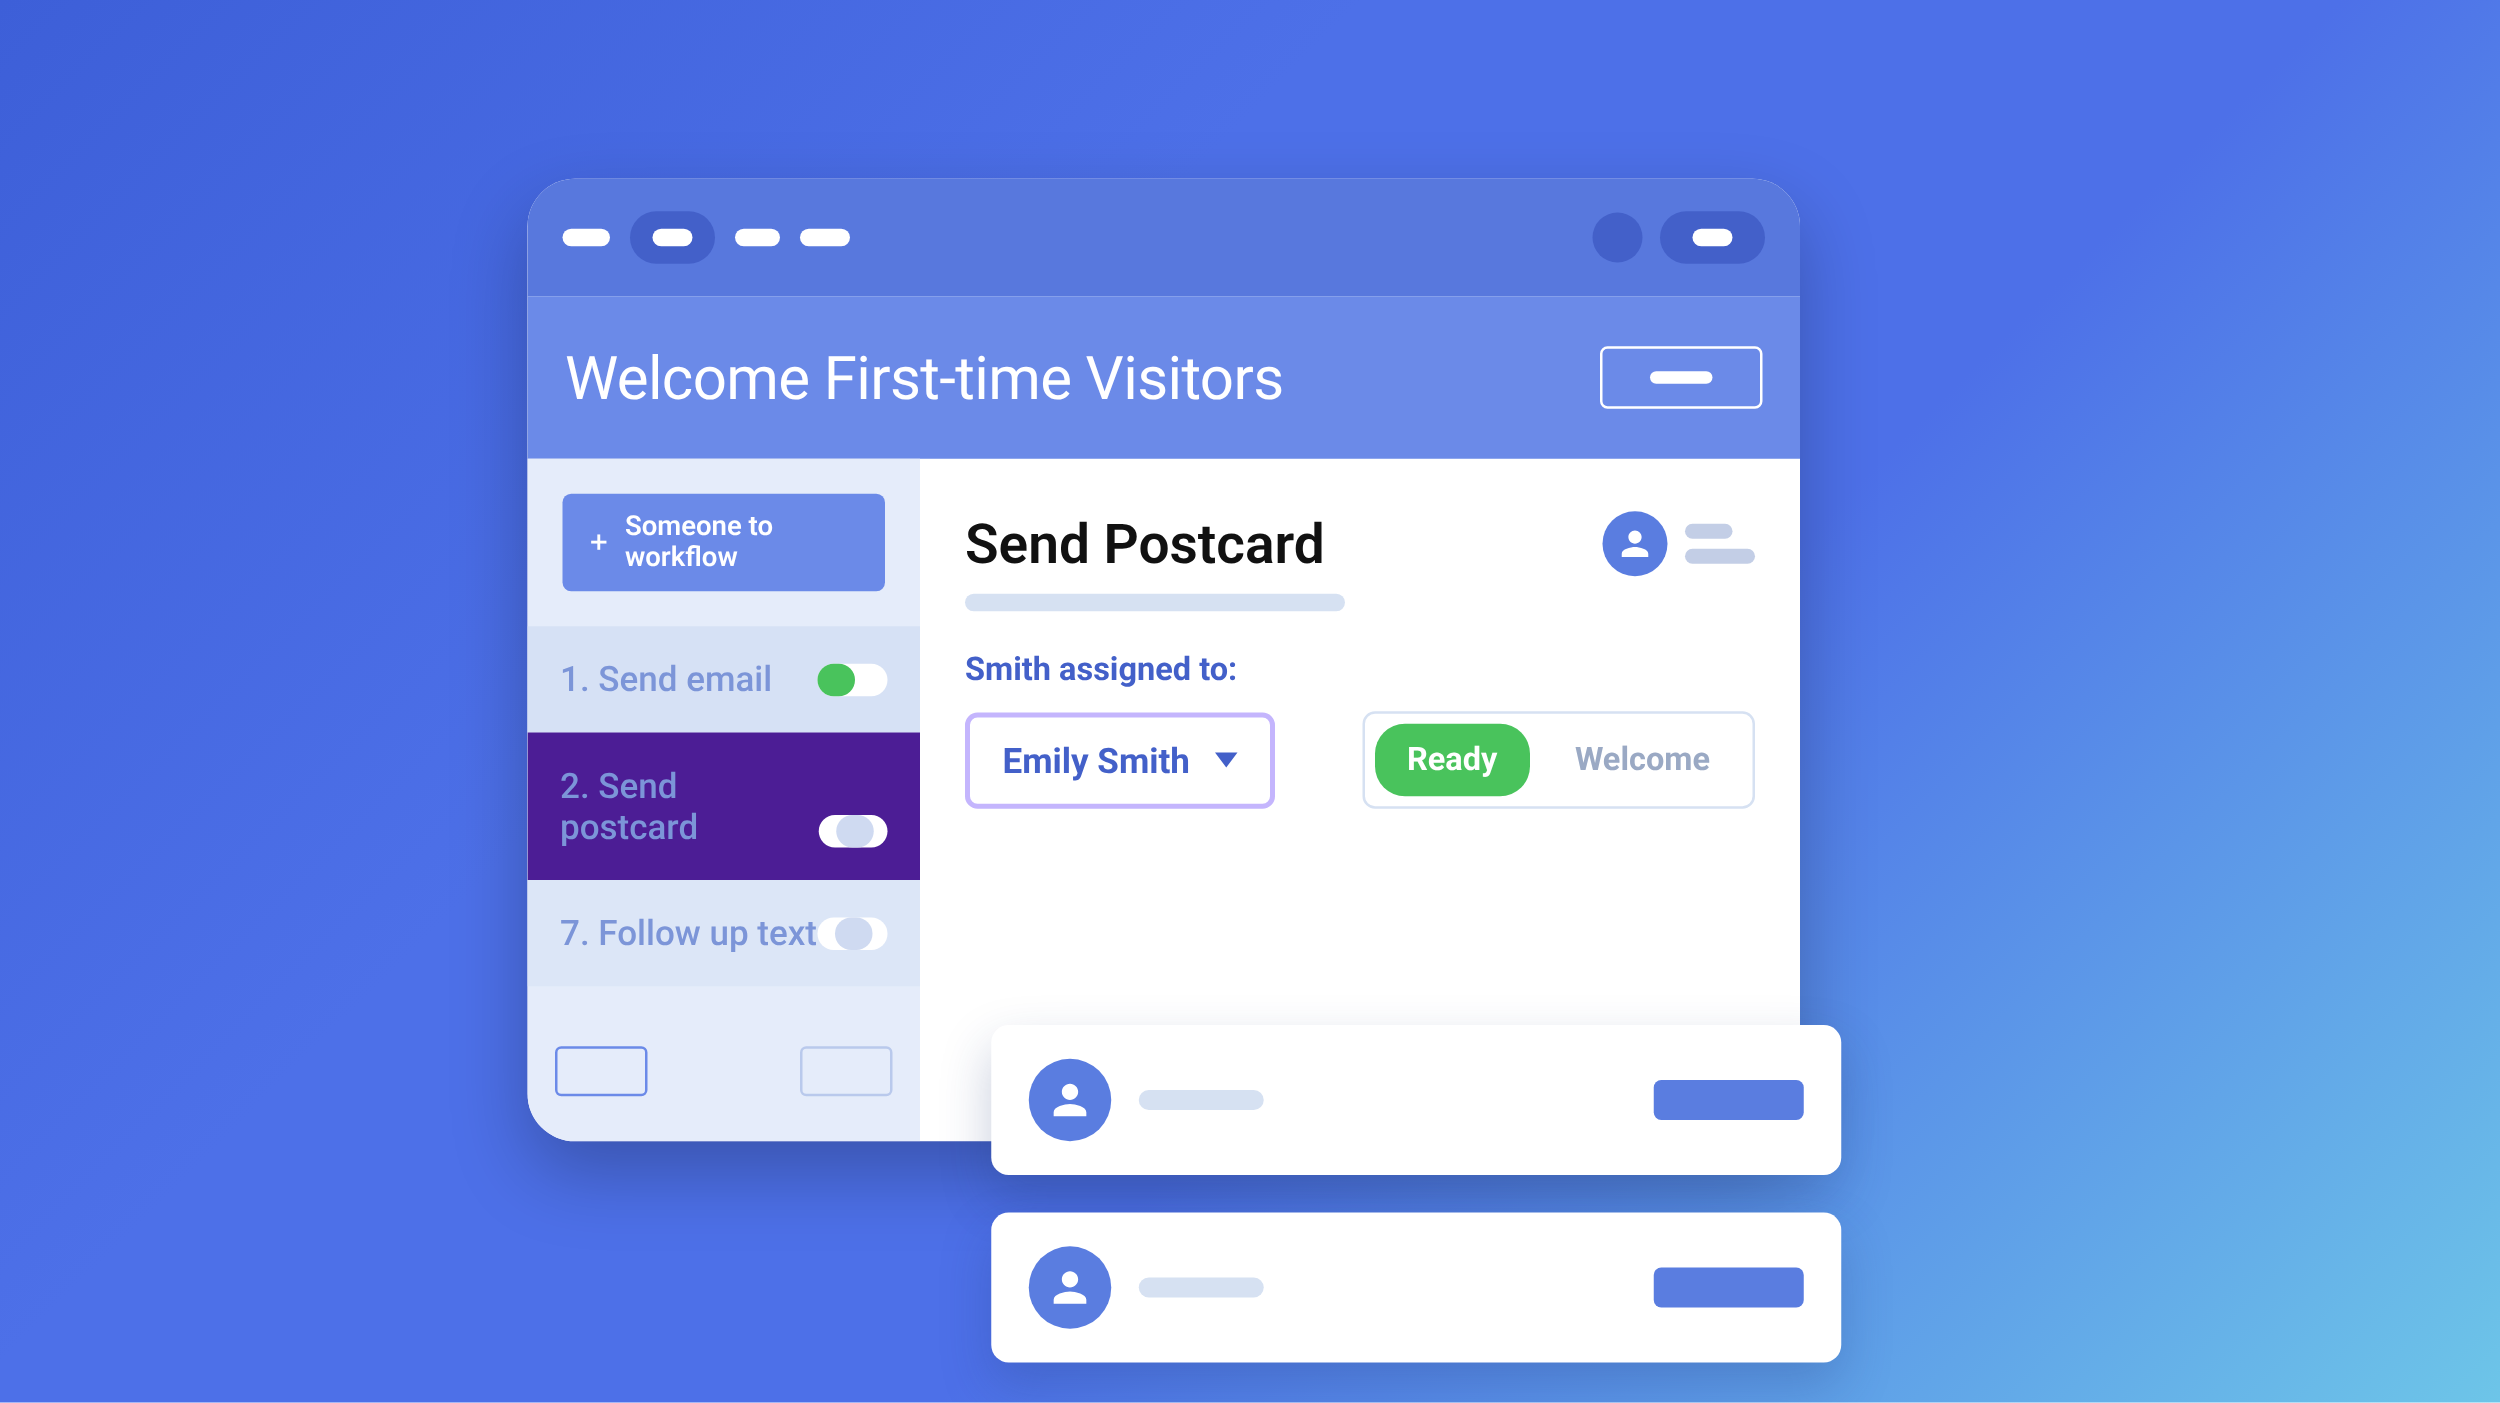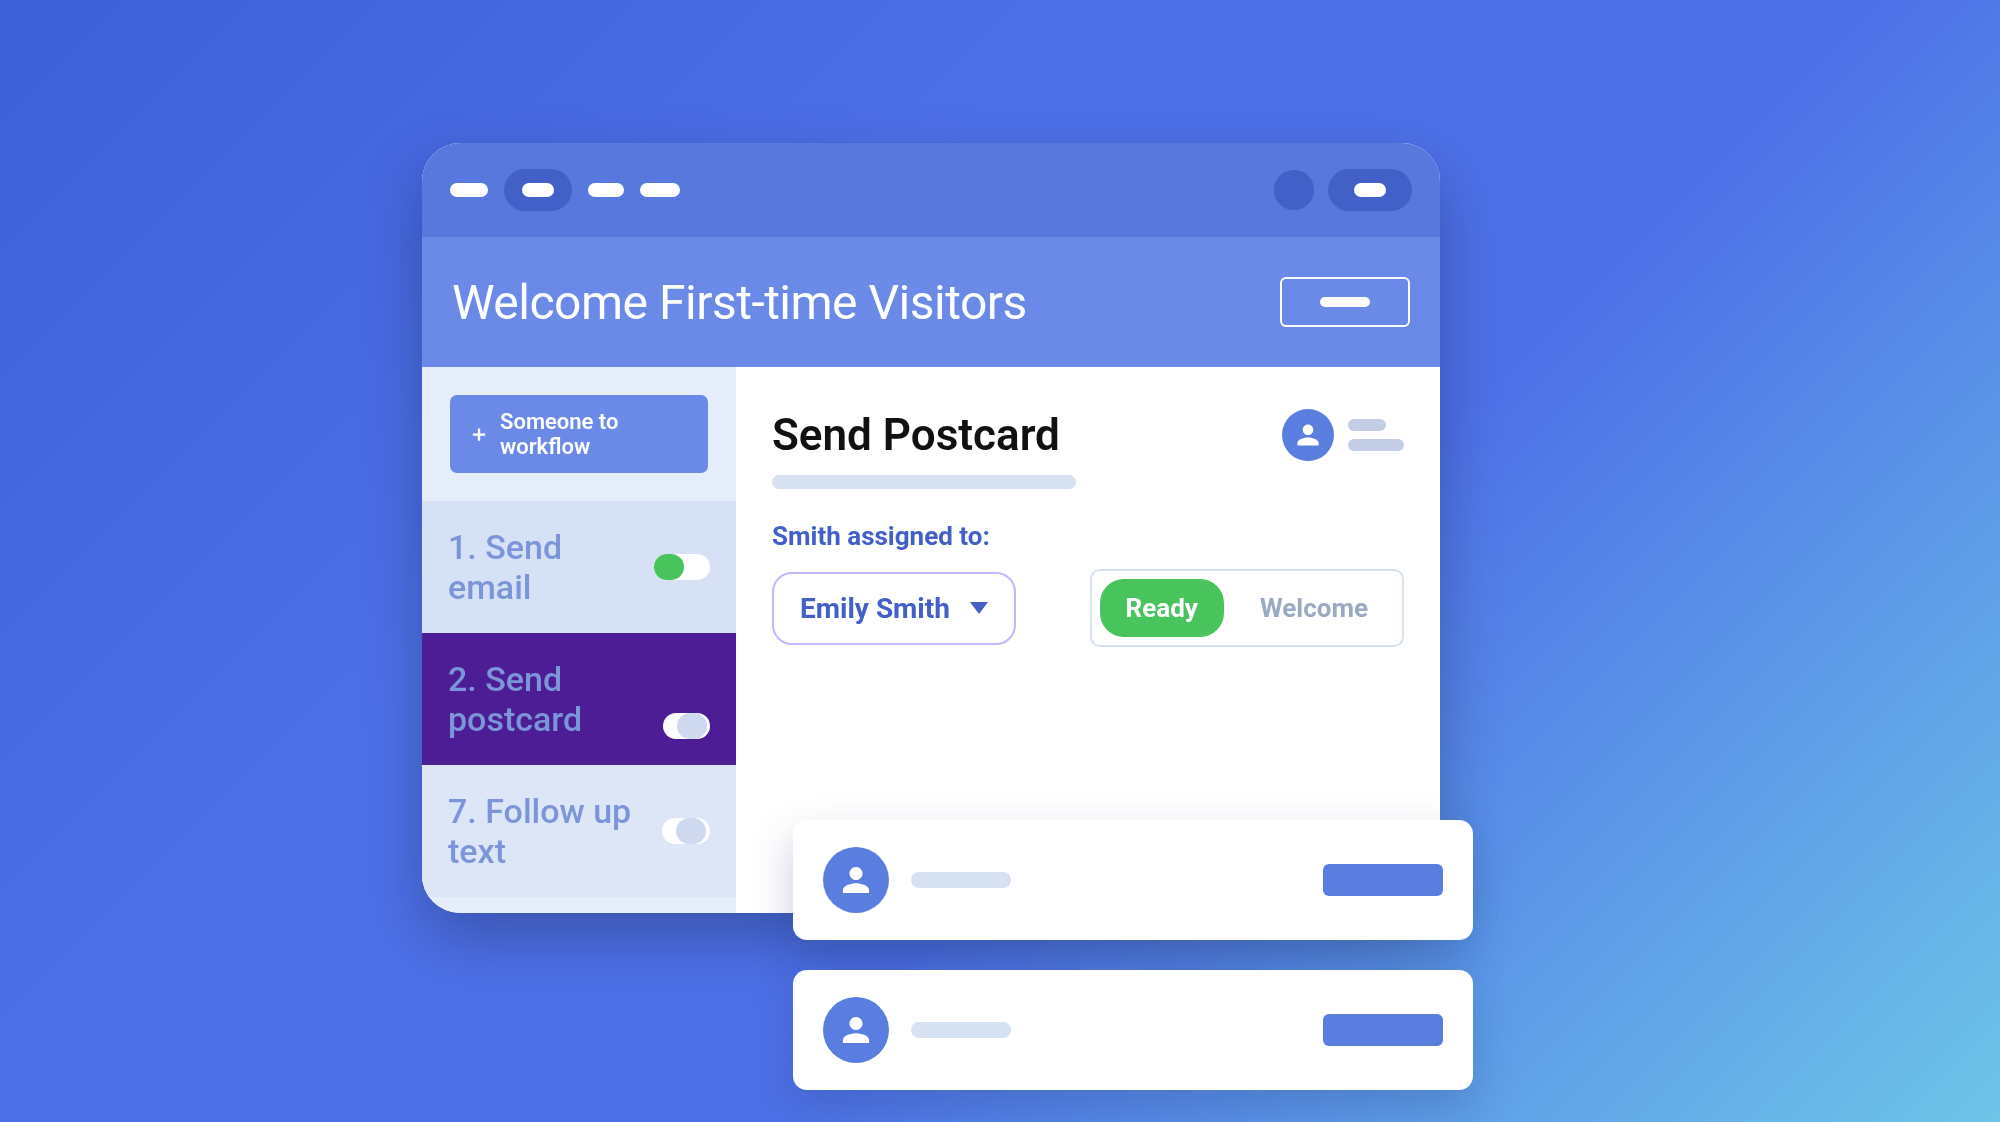--- a/index.html
+++ b/index.html
@@ -128,21 +128,21 @@
   line-height: 1;
 }
 .sidebar-steps {
   display: flex;
   flex-direction: column;
 }
 .step-item {
   display: flex;
   align-items: center;
   padding: 26px 26px;
-  font-size: 34px;
+  font-size: 28px;
   font-weight: 500;
   cursor: pointer;
 }
 .step-item.dim { background: #d6e1f5; color: #7c95d8; }
 .step-item.active { background: #4c1d95; color: #7c95d8; align-items: flex-end; }
 .step-item.dim2 { background: #dce6f7; color: #7c95d8; }
 .step-toggle {
   margin-left: auto;
   width: 56px;
   height: 26px;
@@ -224,22 +224,22 @@
   font-size: 26px;
   font-weight: 700;
   margin-bottom: 18px;
 }
 .controls-row {
   display: flex;
   align-items: center;
   gap: 28px;
 }
 .dropdown {
-  border: 2px solid #c4b5fd;
-  border-radius: 20px;
+  border: 4px solid #c4b5fd;
+  border-radius: 10px;
   padding: 18px 26px;
   display: flex;
   align-items: center;
   gap: 20px;
   cursor: pointer;
 }
 .dropdown-text {
   color: #4360c9;
   font-size: 28px;
   font-weight: 700;

